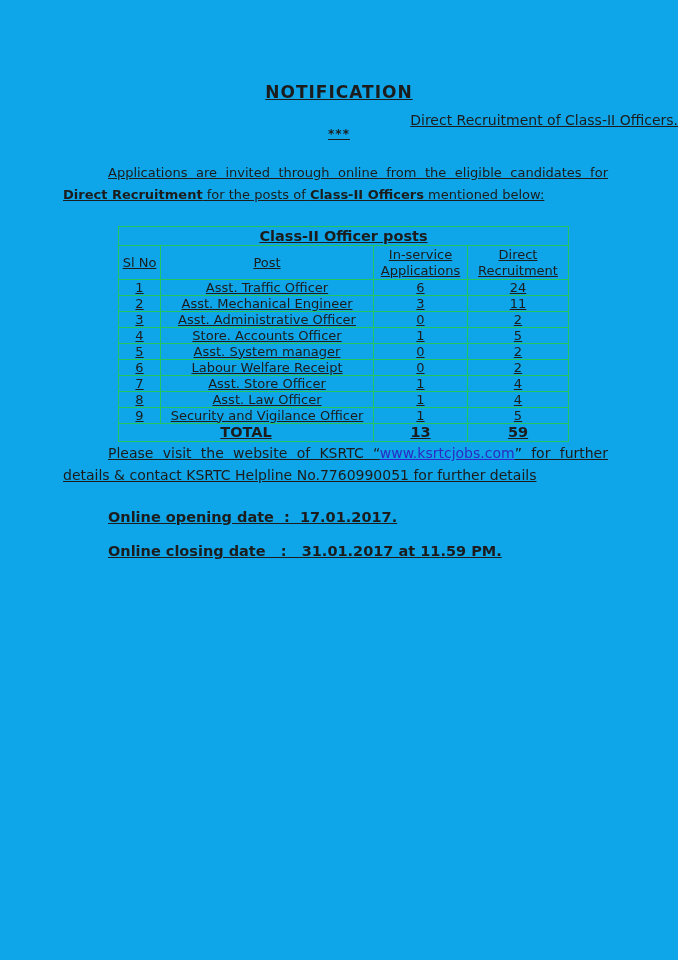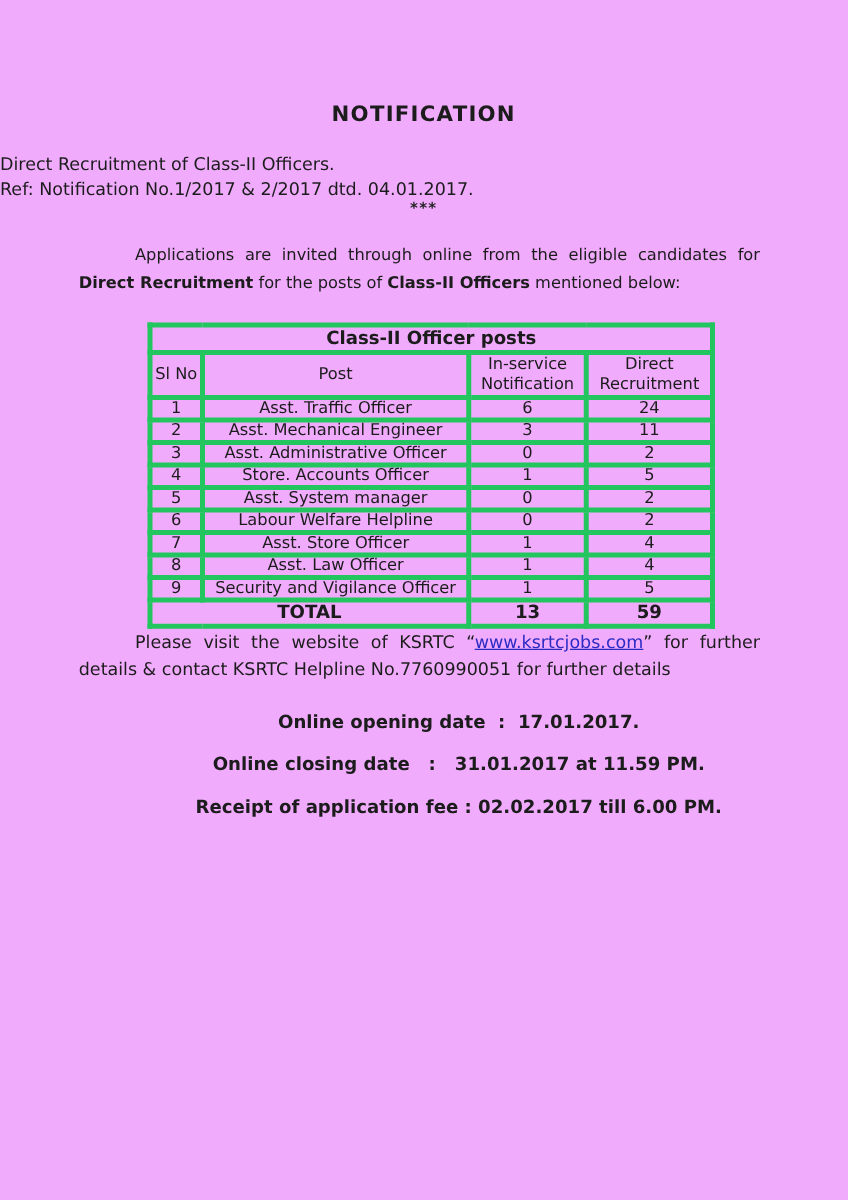--- a/index.html
+++ b/index.html
@@ -15,22 +15,22 @@
     overflow: hidden;
   }
   .doc-title {
     padding-top: 82px;
     text-align: center;
     font-size: 17px;
     font-weight: bold;
     letter-spacing: 1px;
   }
   .subtitle {
-    margin-top: 20px;
-    text-align: left;
+    margin-top: 8px;
+    text-align: right;
     font-size: 14px;
     line-height: 20px;
   }
   .stars {
     text-align: center;
     font-size: 12px;
     font-weight: bold;
     line-height: 9px;
     letter-spacing: 1px;
   }
@@ -44,21 +44,21 @@
   }
   .b { font-weight: bold; }
   .posts-table {
     margin: 20px 0 0 55px;
     border-collapse: collapse;
     width: 450px;
     font-size: 13px;
     table-layout: fixed;
   }
   .posts-table th, .posts-table td {
-    border: 4px solid #22c55e;
+    border: 1px solid #22c55e;
     padding: 0;
   }
   .col-sl { width: 42px; }
   .col-post { width: 213px; }
   .col-ins { width: 94px; }
   .col-dir { width: 101px; }
   .tbl-title {
     font-size: 14.5px;
     font-weight: bold;
     text-align: center;
@@ -84,38 +84,37 @@
     height: 18px;
     line-height: 17px;
   }
   .footer-para {
     font-size: 14px;
     line-height: 22px;
     text-align: justify;
     text-indent: 45px;
   }
   .doc-link { text-decoration: underline; }
-  .dates { margin: 23px 0 0 63px; text-align: center; }
+  .dates { margin: 23px 0 0 45px; }
   .date-line {
     font-weight: bold;
     font-size: 14.5px;
     margin-bottom: 18px;
     white-space: pre-wrap;
   }
 </style>
 </head>
 <body>
 
-<div class="page" style="color: rgb(28, 28, 28); background: #f0abfc;">
+<div class="page" style="color: rgb(28, 28, 28); background: #0ea5e9; text-decoration: underline;">
 
   <div class="doc-title">NOTIFICATION</div>
 
   <div class="subtitle">
     <div>Direct Recruitment of Class-II Officers.</div>
-    <div>Ref: Notification No.1/2017 &amp; 2/2017 dtd. 04.01.2017.</div>
   </div>
   <div class="stars">***</div>
 
   <div class="content">
 
     <p class="intro" id="intro-para"><span>Applications are invited through online from the eligible candidates for </span><span class="b">Direct Recruitment</span><span> for the posts of </span><span class="b">Class-II Officers</span><span> mentioned below:</span></p>
 
     <table class="posts-table">
       <colgroup>
         <col class="col-sl">
@@ -123,21 +122,21 @@
           <col class="col-ins">
           <col class="col-dir">
       </colgroup>
       <thead>
         <tr>
           <th colspan="4" class="tbl-title">Class-II Officer posts</th>
         </tr>
         <tr>
           <th class="col-head">Sl No</th>
           <th class="col-head">Post</th>
-          <th class="col-head">In-service Notification</th>
+          <th class="col-head">In-service Applications</th>
           <th class="col-head">Direct Recruitment</th>
         </tr>
       </thead>
       <tbody id="table-body">
           <tr>
             <td class="cell-sl">1</td>
             <td class="cell-post">Asst. Traffic Officer</td>
             <td class="cell-num">6</td>
             <td class="cell-num">24</td>
           </tr>
@@ -160,21 +159,21 @@
             <td class="cell-num">5</td>
           </tr>
           <tr>
             <td class="cell-sl">5</td>
             <td class="cell-post">Asst. System manager</td>
             <td class="cell-num">0</td>
             <td class="cell-num">2</td>
           </tr>
           <tr>
             <td class="cell-sl">6</td>
-            <td class="cell-post">Labour Welfare Helpline</td>
+            <td class="cell-post">Labour Welfare Receipt</td>
             <td class="cell-num">0</td>
             <td class="cell-num">2</td>
           </tr>
           <tr>
             <td class="cell-sl">7</td>
             <td class="cell-post">Asst. Store Officer</td>
             <td class="cell-num">1</td>
             <td class="cell-num">4</td>
           </tr>
           <tr>
@@ -197,17 +196,16 @@
           <td>59</td>
         </tr>
       </tfoot>
     </table>
 
     <p class="footer-para" id="footer-para"><span>Please visit the website of KSRTC “</span><a href="#" class="doc-link" style="color: rgb(43, 43, 196);">www.ksrtcjobs.com</a><span>” for further details &amp; contact KSRTC Helpline No.7760990051 for further details</span></p>
 
     <div class="dates">
       <div class="date-line">Online opening date  :  17.01.2017.</div>
       <div class="date-line">Online closing date   :   31.01.2017 at 11.59 PM.</div>
-      <div class="date-line">Receipt of application fee : 02.02.2017 till 6.00 PM.</div>
     </div>
 
   </div>
 </div>
 
 </body></html>

